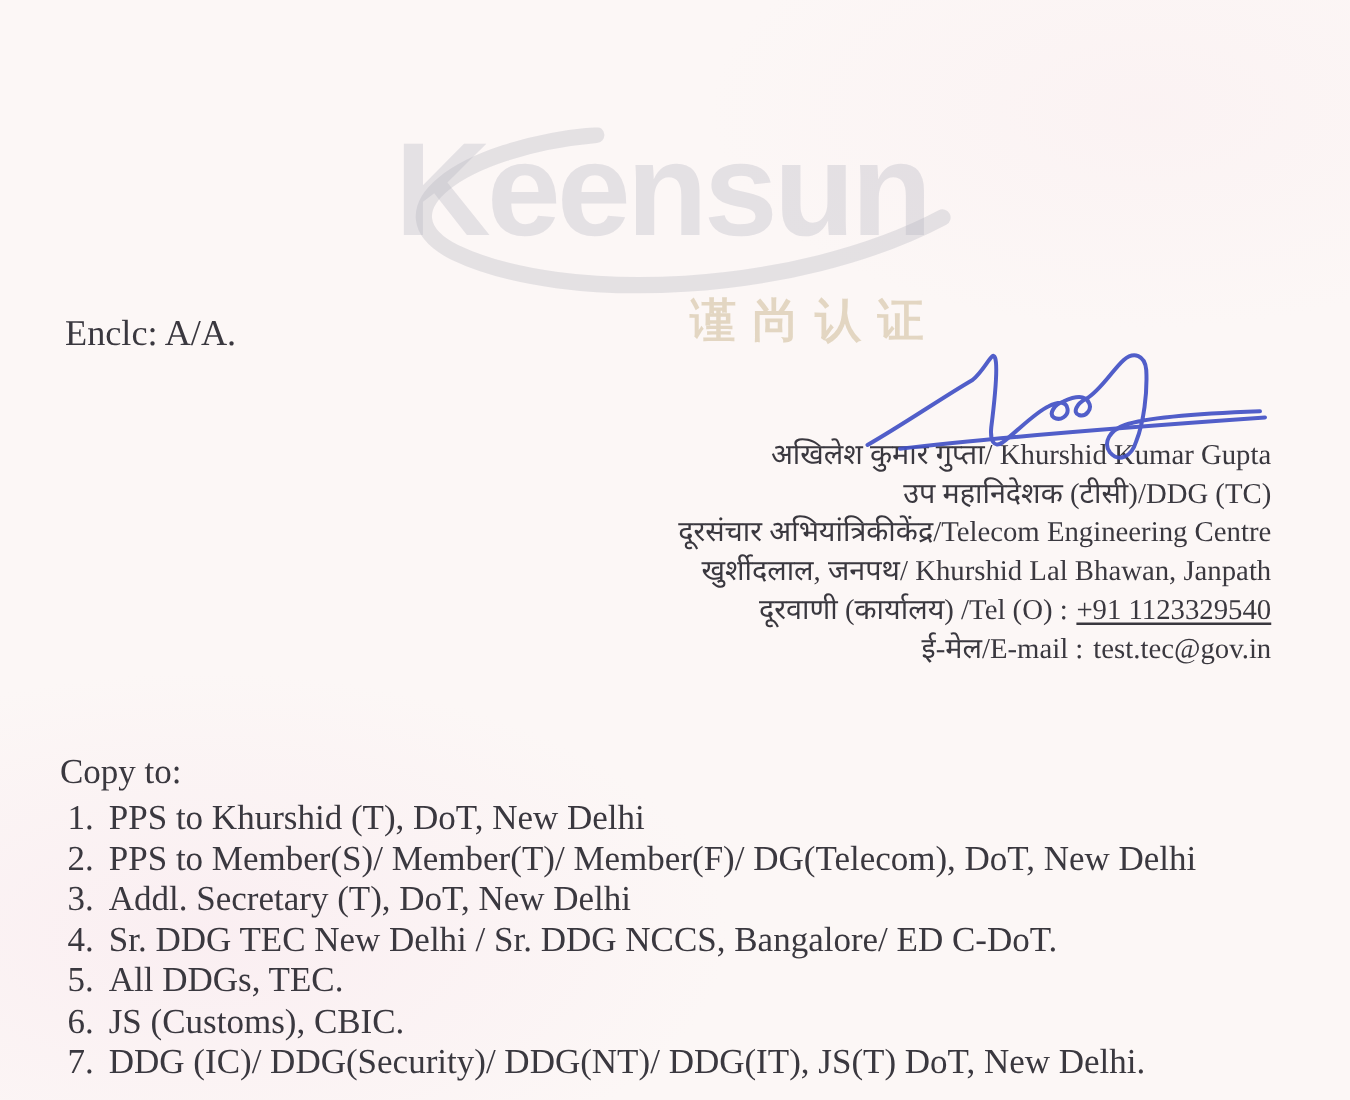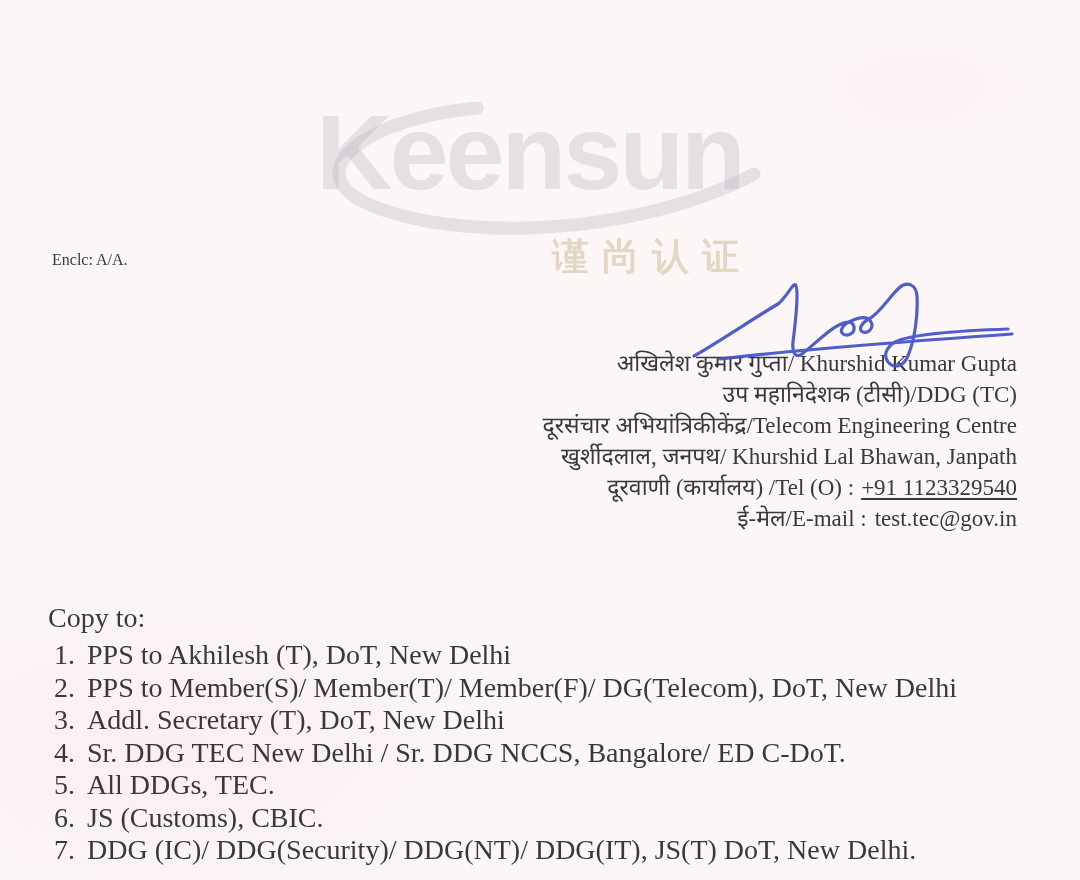--- a/index.html
+++ b/index.html
@@ -19,21 +19,21 @@
   }
   .abs{position:absolute;}
   
   .para1{
     left:128px;top:36px;width:872px;
     font-size:21.5px;line-height:35.5px;
     text-align:justify;z-index:1;
   }
   .para1 .em{font-weight:bold;font-style:italic;}
   .para2{left:128px;top:166px;font-size:21.5px;z-index:1;}
-  .encl{left:52px;top:251px;font-size:16px;z-index:1;}
+  .encl{left:52px;top:251px;font-size:29px;z-index:1;}
   
   .wm-text{
     left:316px;top:92px;
     font-family:"Liberation Sans","DejaVu Sans",sans-serif;
     font-size:106px;font-weight:700;letter-spacing:-3px;
     color:rgba(183,183,192,0.34);
     z-index:0;user-select:none;
   }
   .wm-swoosh{left:292px;top:102px;z-index:0;}
   .wm-cn{
@@ -107,21 +107,21 @@
       <span>दूरवाणी (कार्यालय) /Tel (O) :</span><span class="u">+91 1123329540</span>
     </div>
     <div>
       <span>ई-मेल/E-mail :</span><span class="gap">test.tec@gov.in</span>
     </div>
   </div>
 
   <div class="abs copy">
     <div class="copy-heading">Copy to:</div>
     <div class="copy-item">
-      <span class="num">1.</span><span>PPS to Akhilesh (T), DoT, New Delhi</span>
+      <span class="num">1.</span><span>PPS to Khurshid (T), DoT, New Delhi</span>
     </div>
     <div class="copy-item">
       <span class="num">2.</span><span>PPS to Member(S)/ Member(T)/ Member(F)/ DG(Telecom), DoT, New Delhi</span>
     </div>
     <div class="copy-item">
       <span class="num">3.</span><span>Addl. Secretary (T), DoT, New Delhi</span>
     </div>
     <div class="copy-item">
       <span class="num">4.</span><span>Sr. DDG TEC New Delhi / Sr. DDG NCCS, Bangalore/ ED C-DoT.</span>
     </div>

